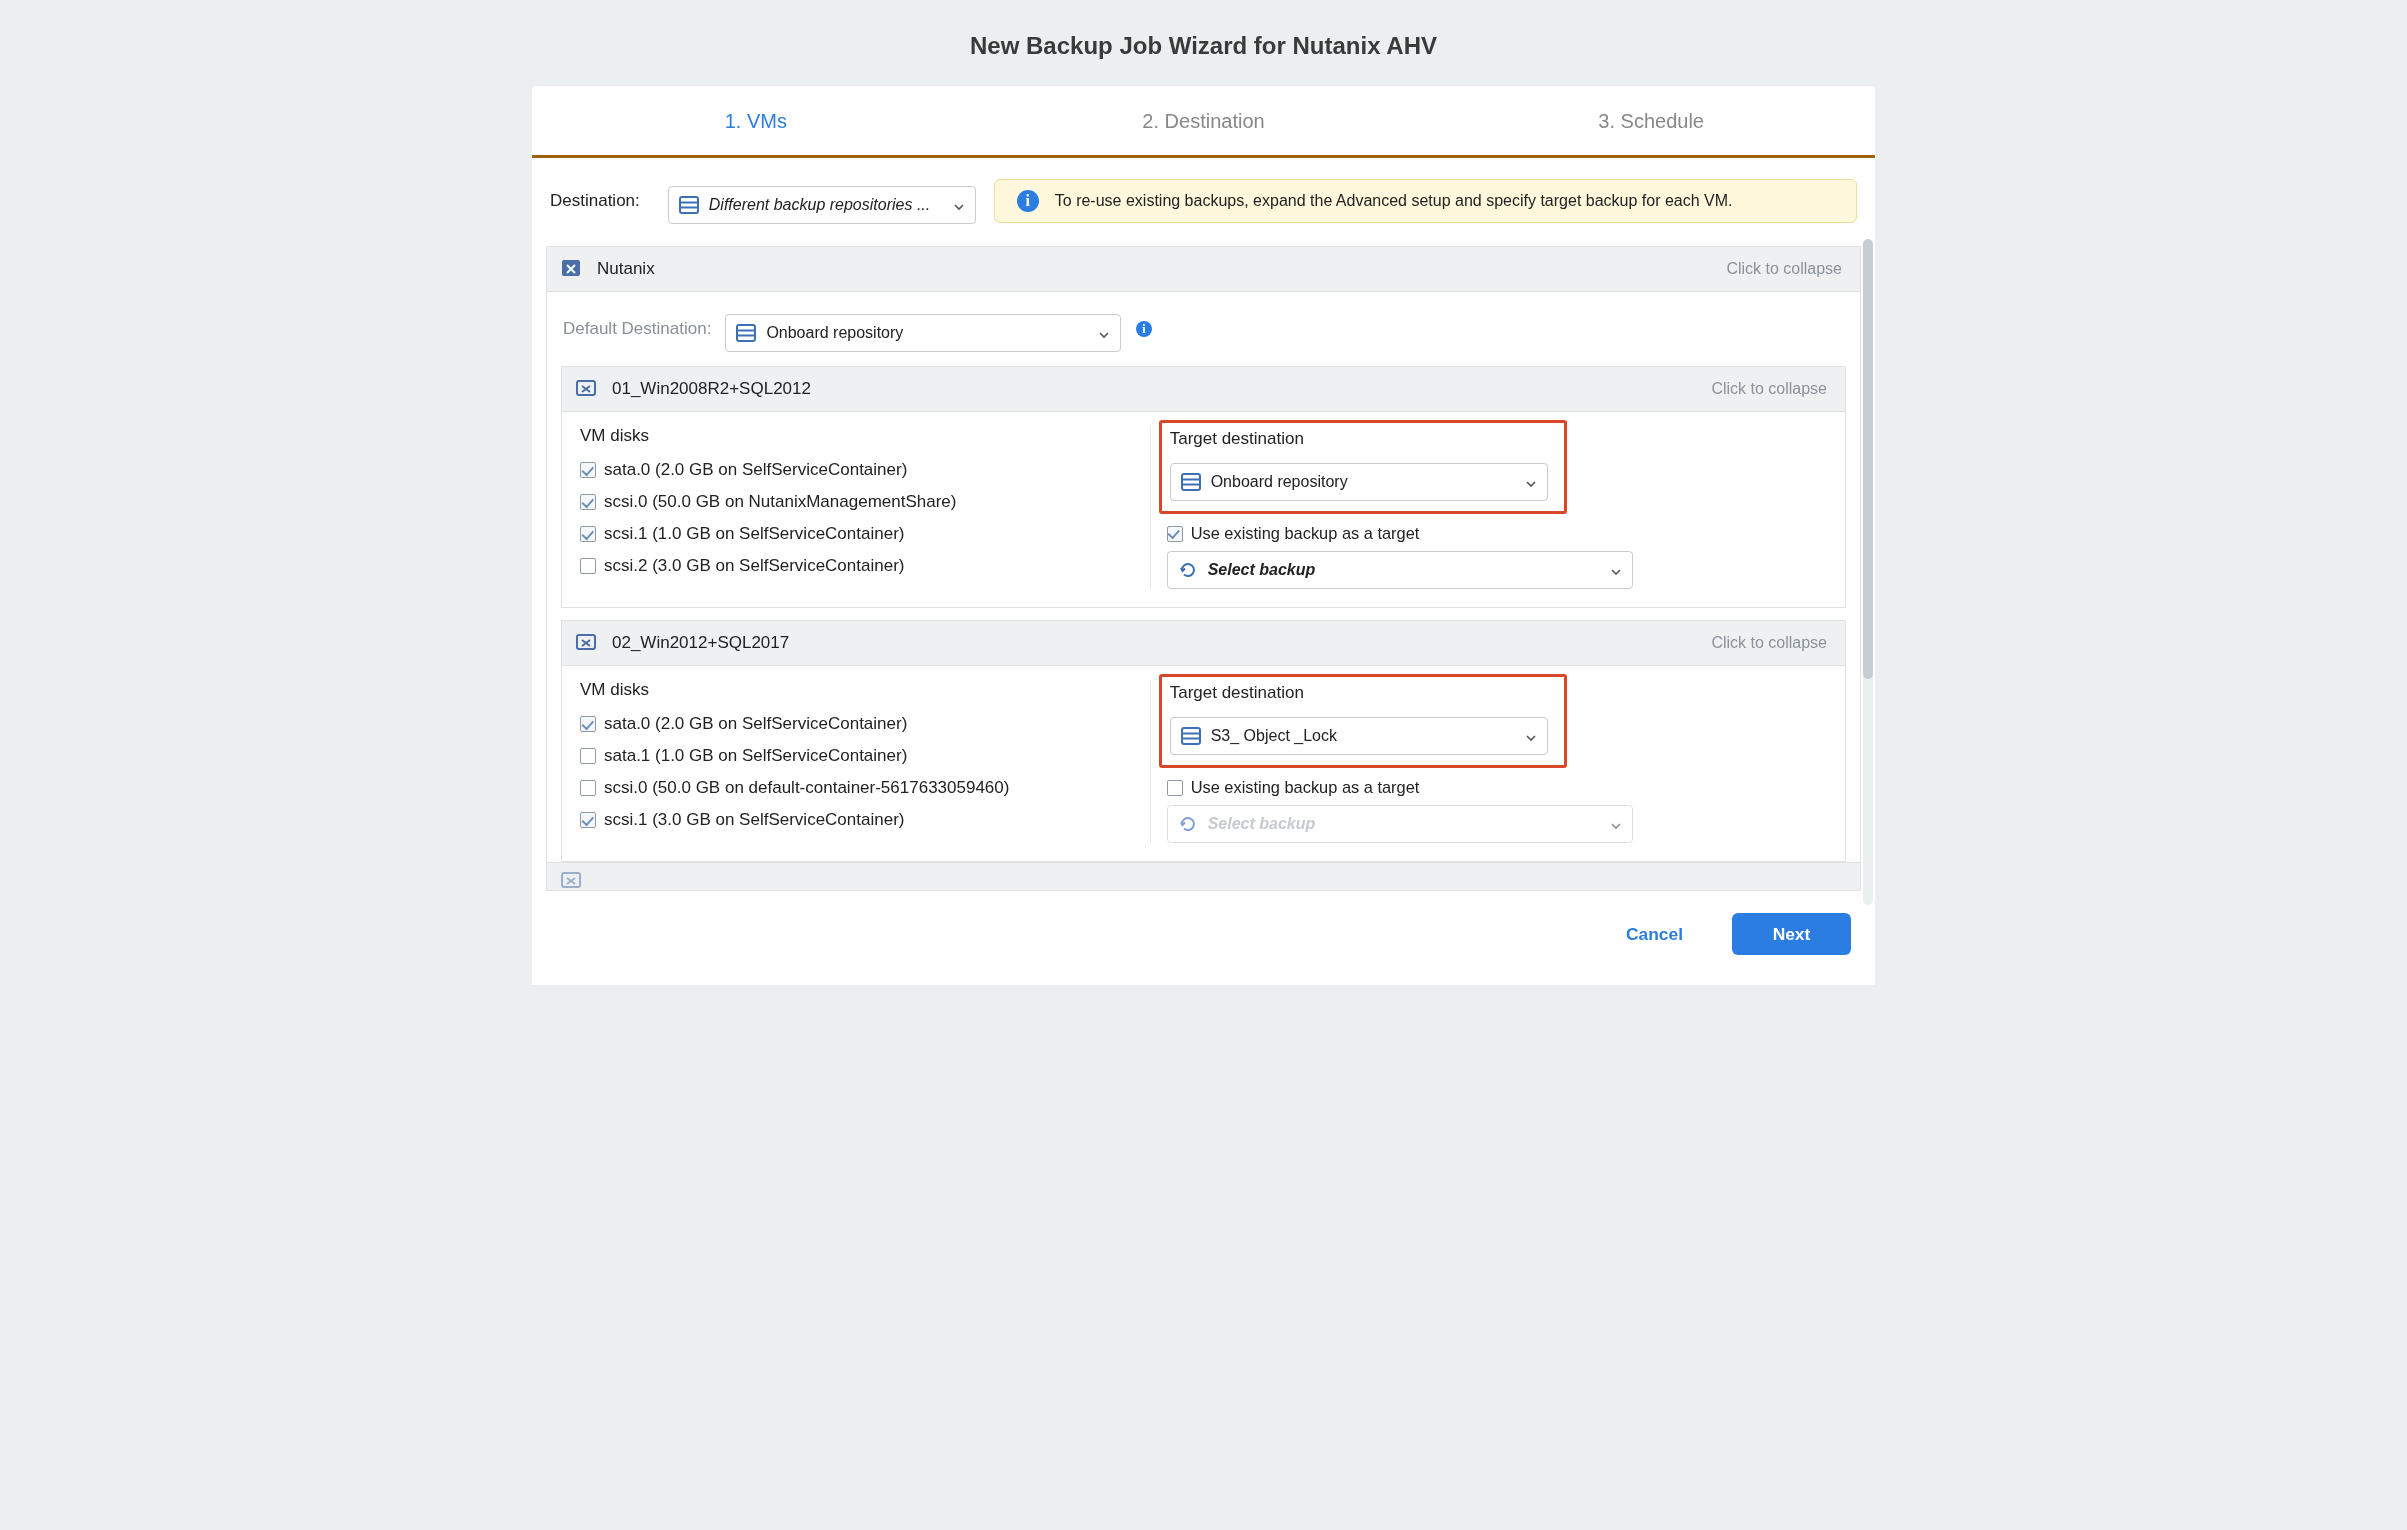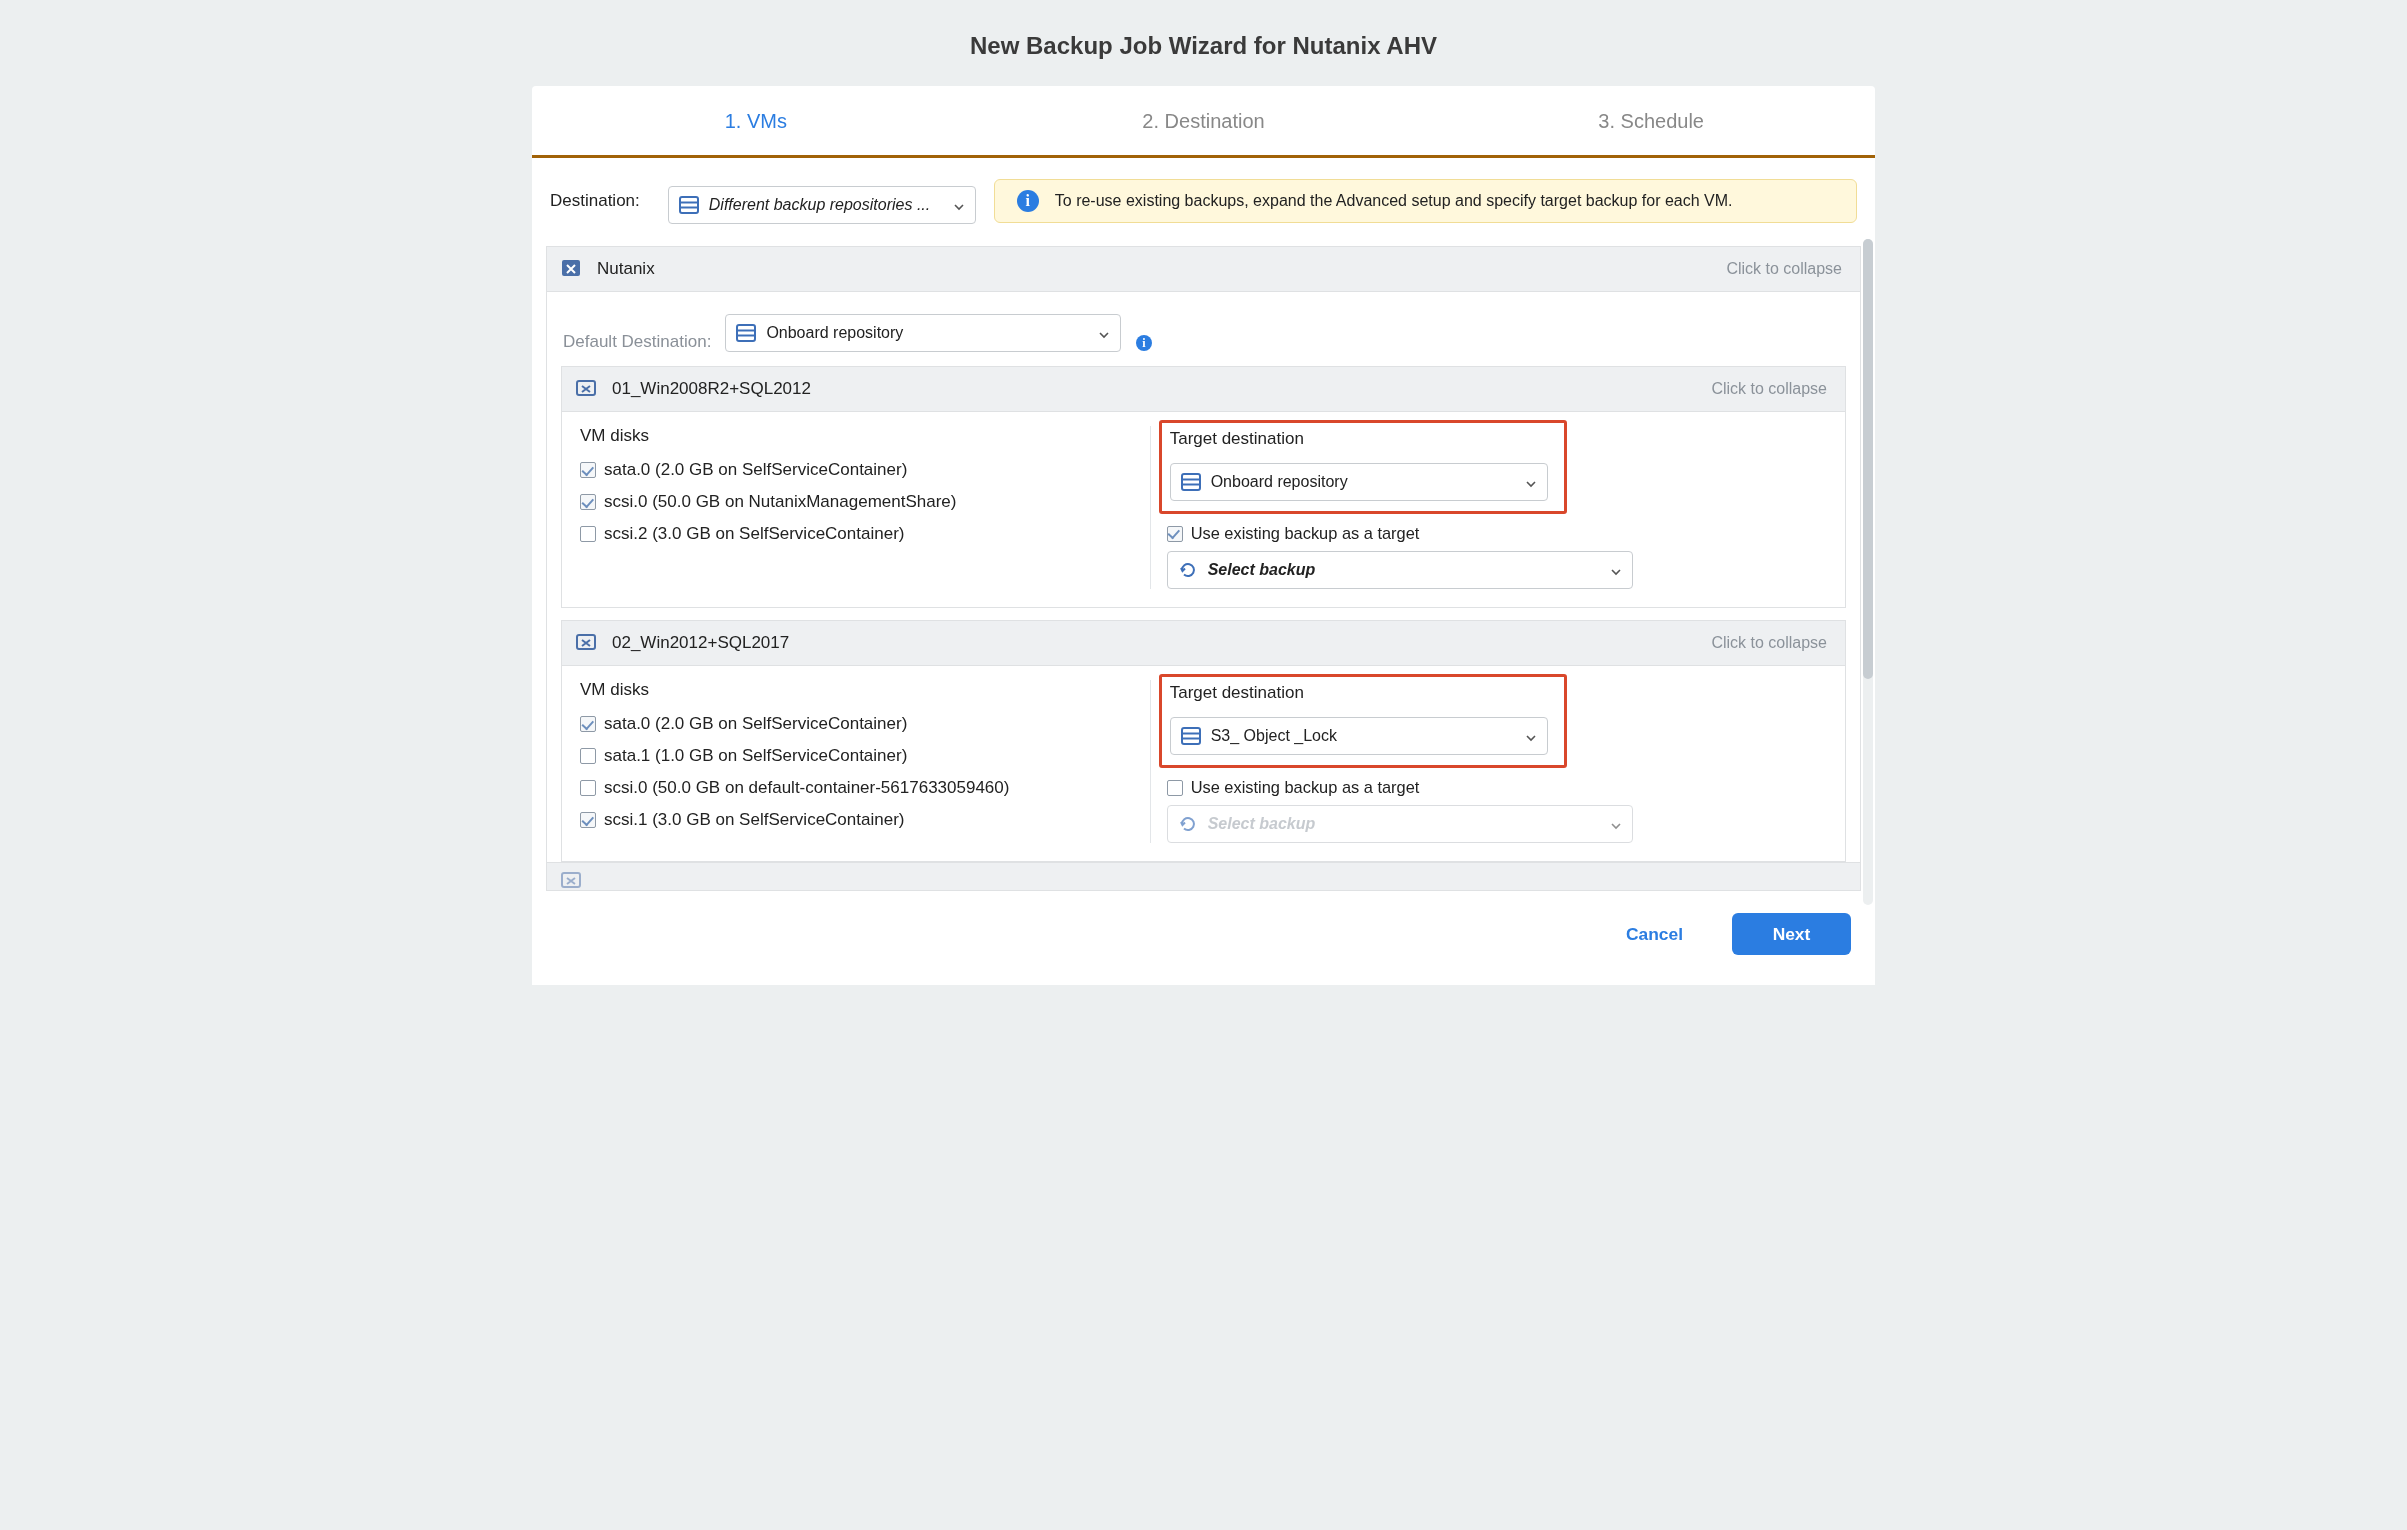--- a/index.html
+++ b/index.html
@@ -106,21 +106,21 @@
   background: #eef0f2;
   padding: 10px 18px 10px 12px;
   border-bottom: 1px solid #dfe1e3;
   cursor: pointer;
 }
 .panel-header.subhdr { background: #eef0f2; }
 .ph-left { display: flex; align-items: center; gap: 12px; }
 .ph-title { color: #222; font-size: 17px; }
 .collapse-hint { color: #8b929a; font-size: 16px; }
 .cluster-row {
-  display: flex; align-items: flex-end; gap: 14px;
+  display: flex; align-items: center; gap: 14px;
   padding: 14px 18px 14px 16px;
 }
 .dd-label { color: #8a9098; font-size: 17px; }
 .vm-body {
   display: flex;
   padding: 14px 18px 18px;
   gap: 21px;
 }
 .vm-left { flex: 0 0 44%; }
 .vm-right { flex: 1; border-left: 1px solid #e3e6e9; padding-left: 16px; position: relative;}
@@ -260,20 +260,24 @@
             <div class="vm-body">
               <div class="vm-left">
                 <div class="vm-disks-title">VM disks</div>
                 <div class="disk-row">
                   <span class="cb checked"></span>
                   <span>sata.0 (2.0 GB on SelfServiceContainer)</span>
                 </div>
                 <div class="disk-row">
                   <span class="cb checked"></span>
                   <span>scsi.0 (50.0 GB on NutanixManagementShare)</span>
+                </div>
+                <div class="disk-row">
+                  <span class="cb checked"></span>
+                  <span>scsi.1 (1.0 GB on SelfServiceContainer)</span>
                 </div>
                 <div class="disk-row">
                   <span class="cb"></span>
                   <span>scsi.2 (3.0 GB on SelfServiceContainer)</span>
                 </div>
               </div>
               <div class="vm-right"><div class="highlight-box"><div class="td-label">Target destination</div><div class="select-box target-select">
                     <span class="icon-repo">
                       <svg width="20" height="18" viewBox="0 0 20 18">
                         <rect x="1" y="1" width="18" height="16" rx="2" fill="none" stroke="#3d6fb8" stroke-width="2"></rect>

